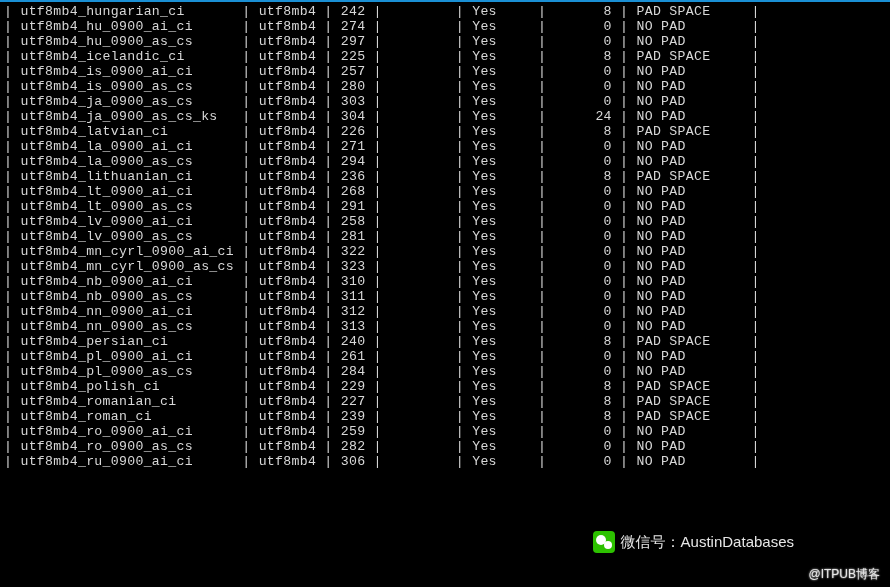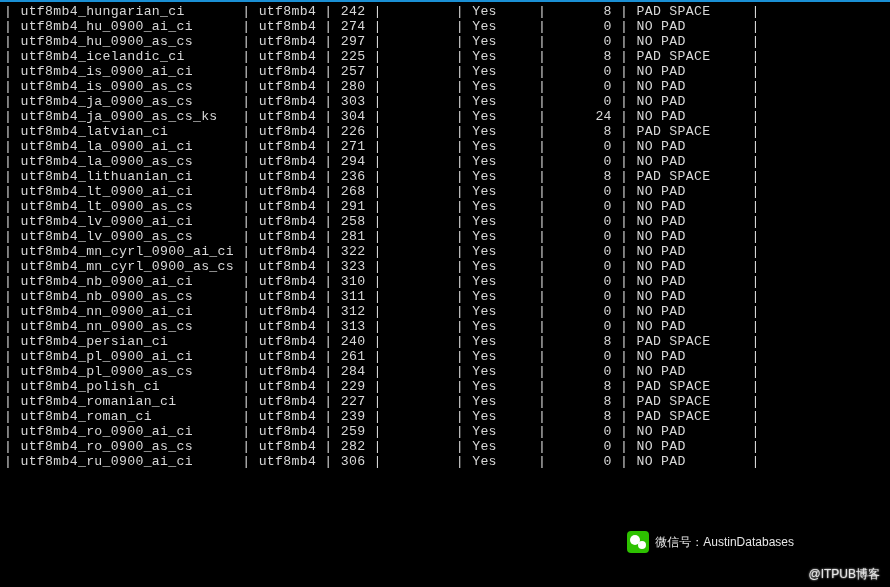--- a/index.html
+++ b/index.html
@@ -27,21 +27,21 @@
     white-space: pre;
   }
   .watermark {
     position: absolute;
     right: 96px;
     bottom: 34px;
     display: flex;
     align-items: center;
     color: #e6e6e6;
     font-family: "Arial", sans-serif;
-    font-size: 12px;
+    font-size: 15px;
     text-shadow: 0 0 3px #000;
     pointer-events: none;
   }
   .watermark .bubble {
     width: 22px; height: 22px;
     border-radius: 4px;
     background: #2dc100;
     margin-right: 6px;
     position: relative;
   }

